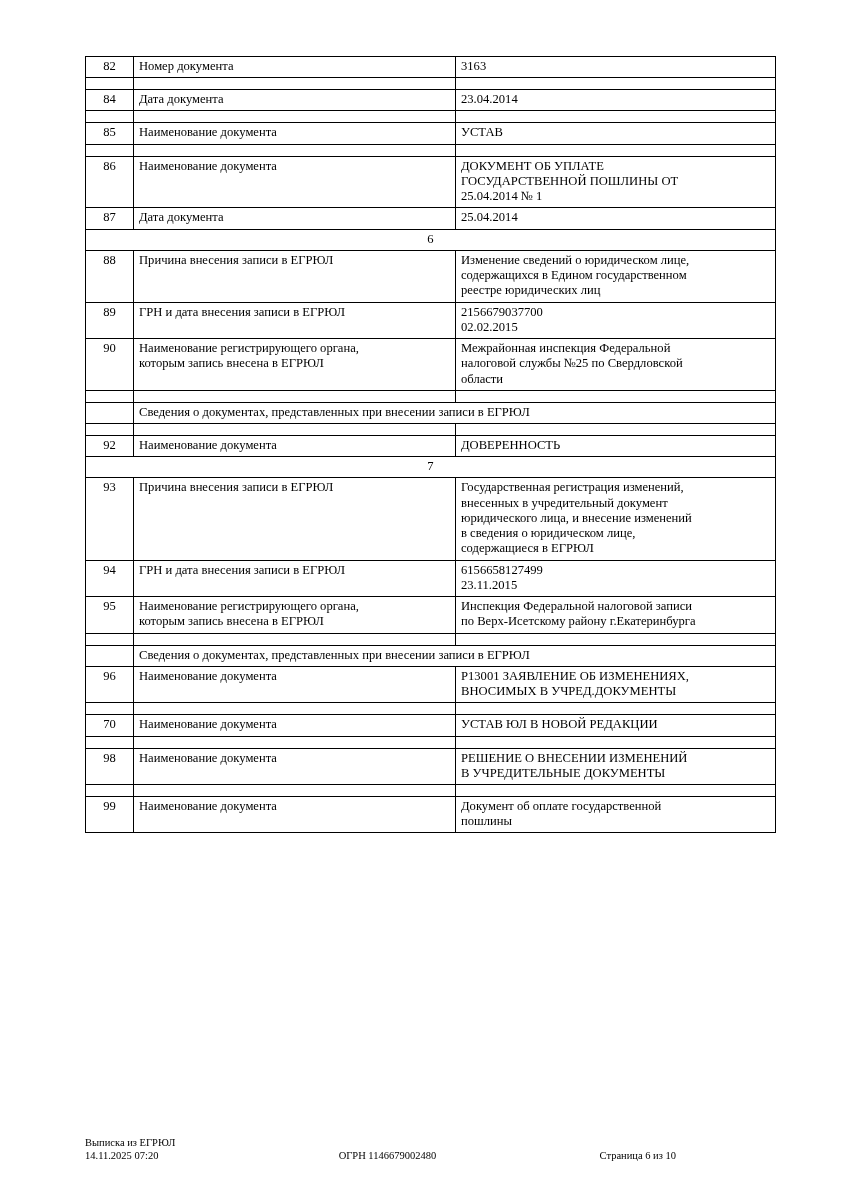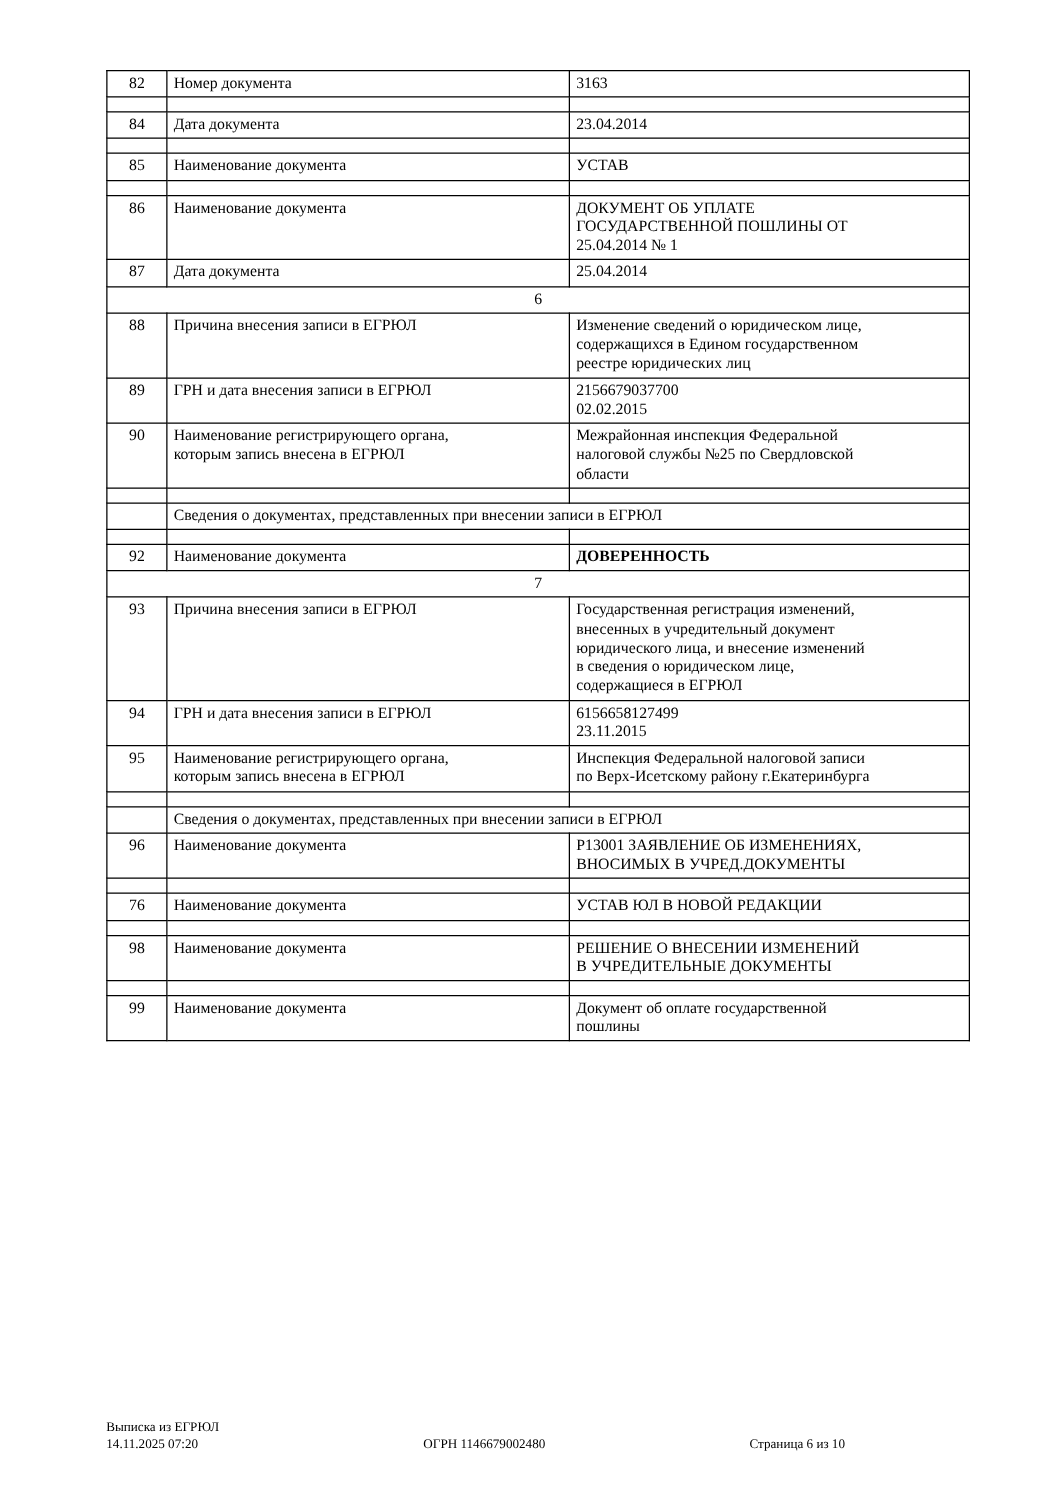--- a/index.html
+++ b/index.html
@@ -161,21 +161,21 @@
           <td colspan="2" class="wide-label" style="white-space: pre-line;">Сведения о документах, представленных при внесении записи в ЕГРЮЛ</td>
         </tr>
         <tr class="spacer">
           <td></td>
           <td class="blank-mid"></td>
           <td></td>
         </tr>
         <tr>
           <td class="num" style="white-space: pre-line;">92</td>
           <td style="white-space: pre-line;">Наименование документа</td>
-          <td style="white-space: pre-line; font-weight: bold;">ДОВЕРЕННОСТЬ</td>
+          <td style="white-space: pre-line;">ДОВЕРЕННОСТЬ</td>
         </tr>
         <tr>
           <td colspan="3" class="section-center" style="white-space: pre-line;">7</td>
         </tr>
         <tr>
           <td class="num" style="white-space: pre-line;">93</td>
           <td style="white-space: pre-line;">Причина внесения записи в ЕГРЮЛ</td>
           <td style="white-space: pre-line;">Государственная регистрация изменений,
 внесенных в учредительный документ
 юридического лица, и внесение изменений
@@ -209,21 +209,21 @@
           <td style="white-space: pre-line;">Наименование документа</td>
           <td style="white-space: pre-line;">Р13001 ЗАЯВЛЕНИЕ ОБ ИЗМЕНЕНИЯХ,
 ВНОСИМЫХ В УЧРЕД.ДОКУМЕНТЫ</td>
         </tr>
         <tr class="spacer">
           <td></td>
           <td class="blank-mid"></td>
           <td></td>
         </tr>
         <tr>
-          <td class="num" style="white-space: pre-line;">76</td>
+          <td class="num" style="white-space: pre-line;">70</td>
           <td style="white-space: pre-line;">Наименование документа</td>
           <td style="white-space: pre-line;">УСТАВ ЮЛ В НОВОЙ РЕДАКЦИИ</td>
         </tr>
         <tr class="spacer">
           <td></td>
           <td class="blank-mid"></td>
           <td></td>
         </tr>
         <tr>
           <td class="num" style="white-space: pre-line;">98</td>

